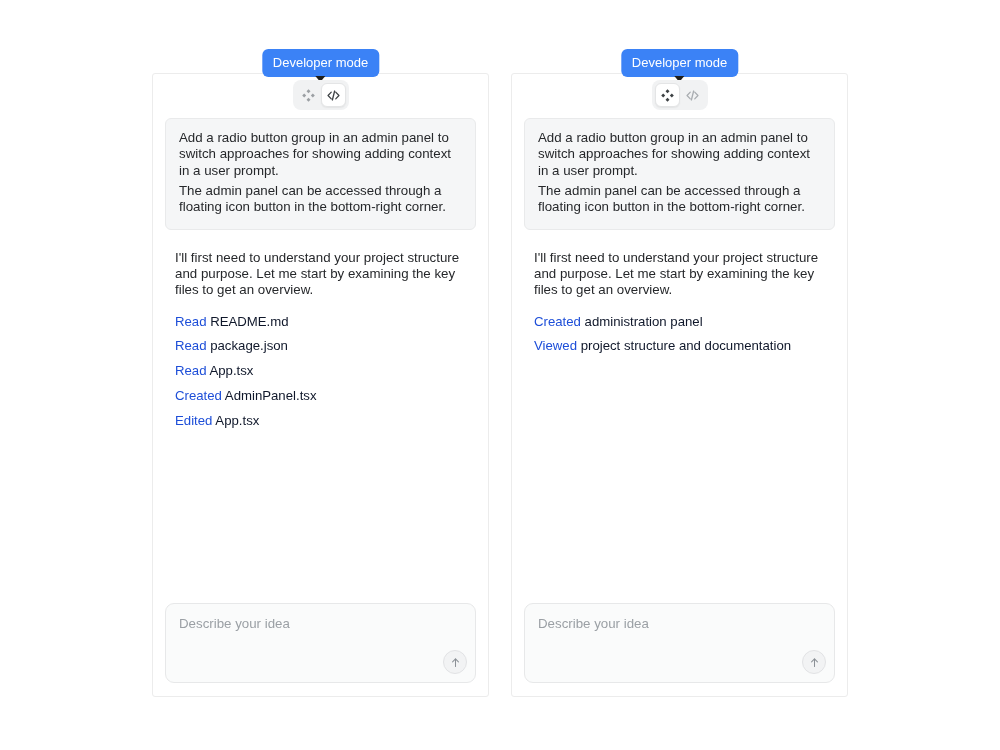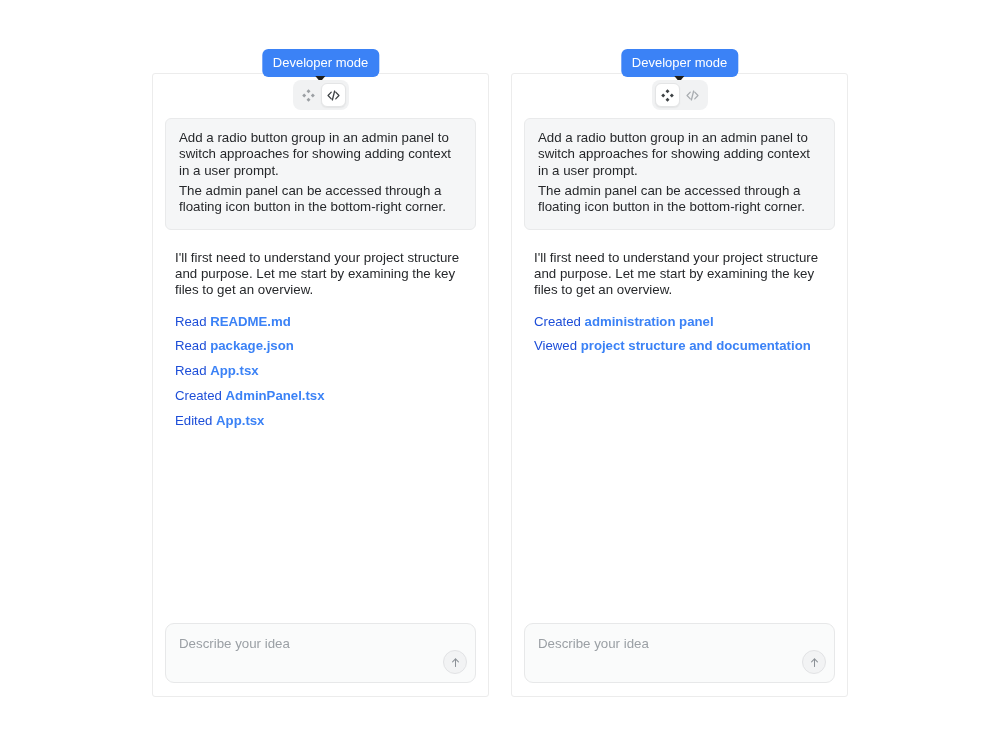--- a/index.html
+++ b/index.html
@@ -136,29 +136,29 @@
     margin: 16px 0 0 0;
     padding: 0 10px;
   }
   .action-item {
     font-size: 13.2px;
     line-height: 1;
     padding: 0 0 11.5px 0;
     color: #9aa0a6;
   }
   .action-verb { color: #1d4ed8; }
-  .action-obj  { color: #3b82f6; font-weight: bold; }
+  .action-obj  { color: #0f172a; }
 
   
   .composer {
     position: absolute;
     left: 12px;
     right: 12px;
     bottom: 13px;
-    height: 60px;
+    height: 80px;
     background: #fafbfb;
     border: 1px solid #e7e8e9;
     border-radius: 9px;
   }
   .composer-placeholder {
     position: absolute;
     top: 13px;
     left: 13px;
     color: #9ba0a5;
     font-size: 13.3px;

